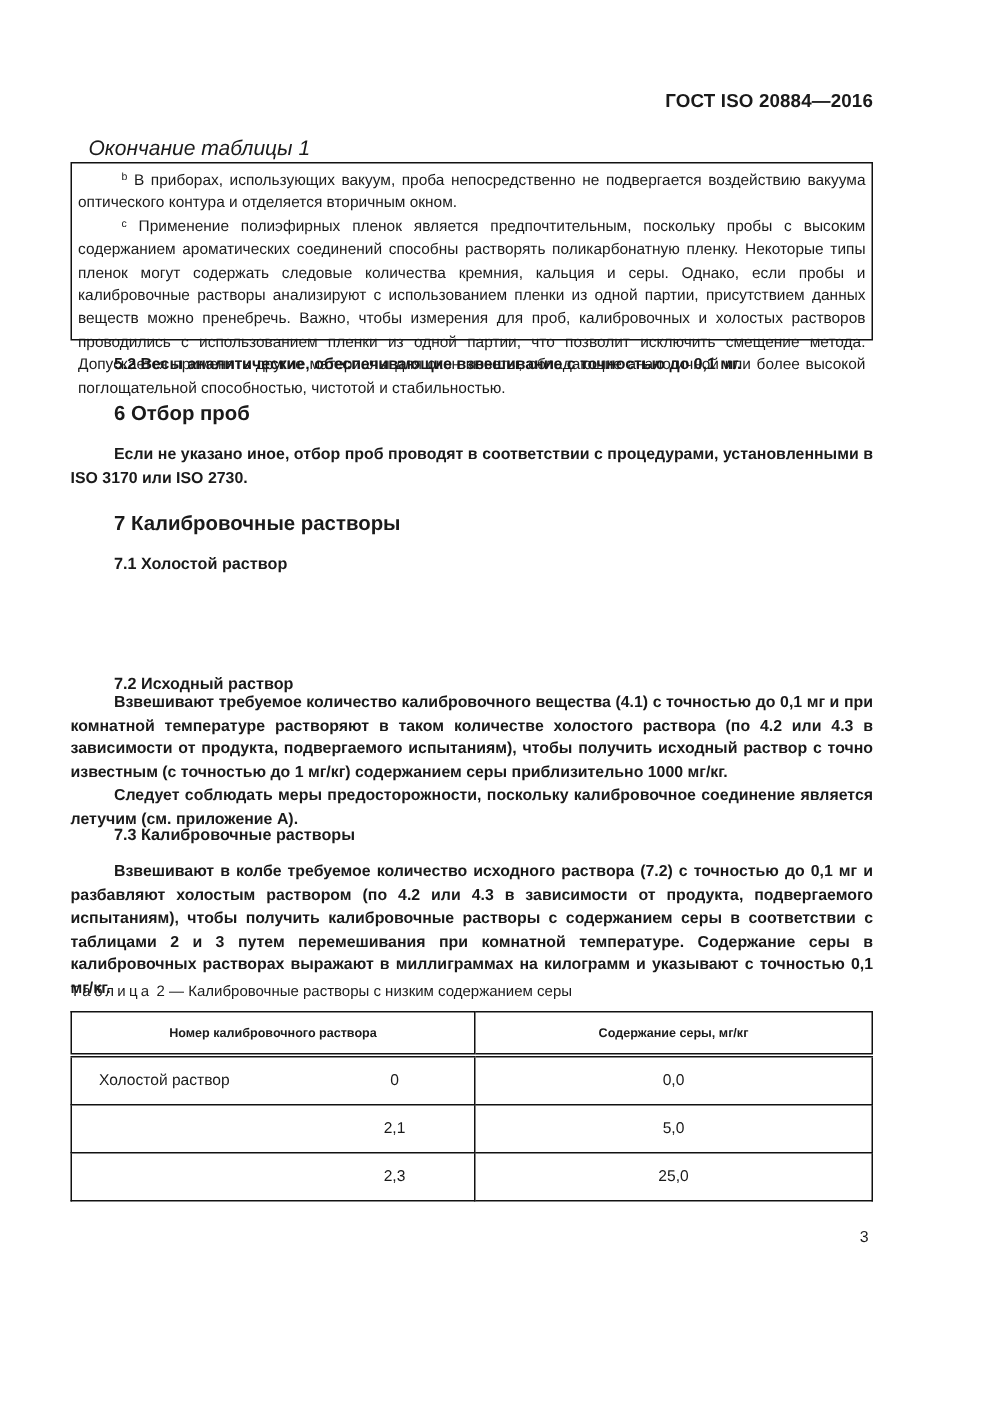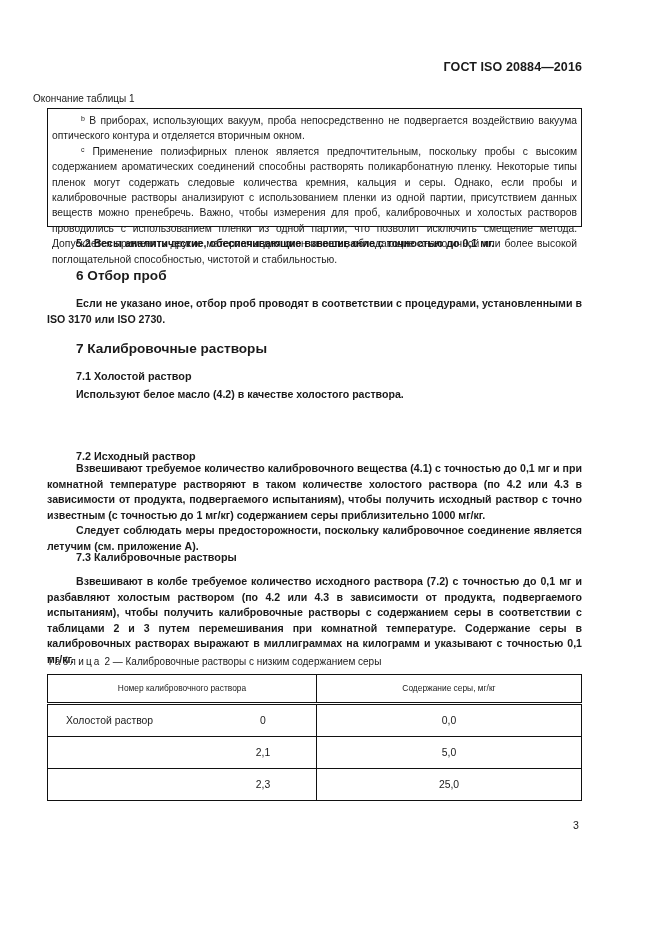--- a/index.html
+++ b/index.html
@@ -3,41 +3,41 @@
 <meta charset="utf-8">
 <style>
   html, body { margin: 0; padding: 0; background: #ffffff; }
   body {
     width: 661px; height: 935px; position: relative; overflow: hidden;
     font-family: "Liberation Sans", sans-serif; color: #1a1a1a;
     font-size: 10.6px; line-height: 15.6px;
   }
   .abs { position: absolute; }
   .doc-code { top: 60px; right: 79px; font-weight: bold; font-size: 12.5px; letter-spacing: 0.1px; }
-  .table-cont { top: 91px; left: 33px; font-size: 10px; }
+  .table-cont { top: 91px; left: 59px; font-style: italic; font-size: 14px; }
   .fn-box {
     top: 108px; left: 47px; width: 535px; height: 119px;
     border: 1.2px solid #111; box-sizing: border-box;
     padding: 4px 4px 0 4px; font-size: 10.3px; line-height: 15.4px;
     text-align: justify;
   }
   .fn-box p { margin: 0; text-indent: 29px; }
   .fn-box sup { font-size: 7px; vertical-align: 3px; line-height: 0; }
   .text-block { left: 47px; width: 535px; text-align: justify; font-weight: bold; }
   .text-block p { margin: 0; text-indent: 29px; }
   .h1 { left: 76px; font-weight: bold; font-size: 13.6px; }
   .h2 { left: 76px; font-weight: bold; font-size: 10.8px; }
   .tbl-caption { top: 654px; left: 47px; font-size: 10px; }
   .tbl-caption .spaced { letter-spacing: 2.2px; }
   table.data {
     position: absolute; top: 674px; left: 47px; width: 535px;
     border-collapse: collapse; font-size: 10.4px;
   }
   table.data td, table.data th { border: 1.2px solid #111; padding: 0; height: 31px; }
-  table.data th { font-weight: normal; font-size: 8.4px; height: 27px; text-align: center; }
+  table.data th { font-weight: bold; font-size: 8.4px; height: 27px; text-align: center; }
   table.data tr.head th { border-bottom: 3.5px double #111; }
   .c1 { width: 268px; position: relative; }
   .c1 .lbl { position: absolute; left: 18px; top: 8px; }
   .c1 .num { position: absolute; left: 205px; width: 20px; text-align: center; top: 8px; }
   .c2 { text-align: center; }
   .page-num { top: 818px; right: 82px; font-size: 10.6px; }
 </style>
 </head>
 <body>
 
@@ -56,21 +56,20 @@
 
 <div class="abs h1" style="top:268px;">6  Отбор проб</div>
 <div class="abs text-block" style="top:296px;">
   <p>Если не указано иное, отбор проб проводят в соответствии с процедурами, установленными в ISO 3170 или ISO 2730.</p>
 </div>
 
 <div class="abs h1" style="top:341px;">7  Калибровочные растворы</div>
 
 <div class="abs h2" style="top:369px;">7.1  Холостой раствор</div>
 <div class="abs text-block" style="top:387px;">
-  <p>Используют белое масло (4.2) в качестве холостого раствора.</p>
 </div>
 
 <div class="abs h2" style="top:437px;margin-top:12px;">7.2  Исходный раствор</div>
 <div class="abs text-block" style="top:461px;">
   <p>Взвешивают требуемое количество калибровочного вещества (4.1) с точностью до 0,1 мг и при комнатной температуре растворяют в таком количестве холостого раствора (по 4.2 или 4.3 в зависимости от продукта, подвергаемого испытаниям), чтобы получить исходный раствор с точно известным (с точностью до 1 мг/кг) содержанием серы приблизительно 1000 мг/кг.</p>
   <p>Следует соблюдать меры предосторожности, поскольку калибровочное соединение является летучим (см. приложение А).</p>
 </div>
 
 <div class="abs h2" style="top:550px;">7.3  Калибровочные растворы</div>
 <div class="abs text-block" style="top:574px;">

